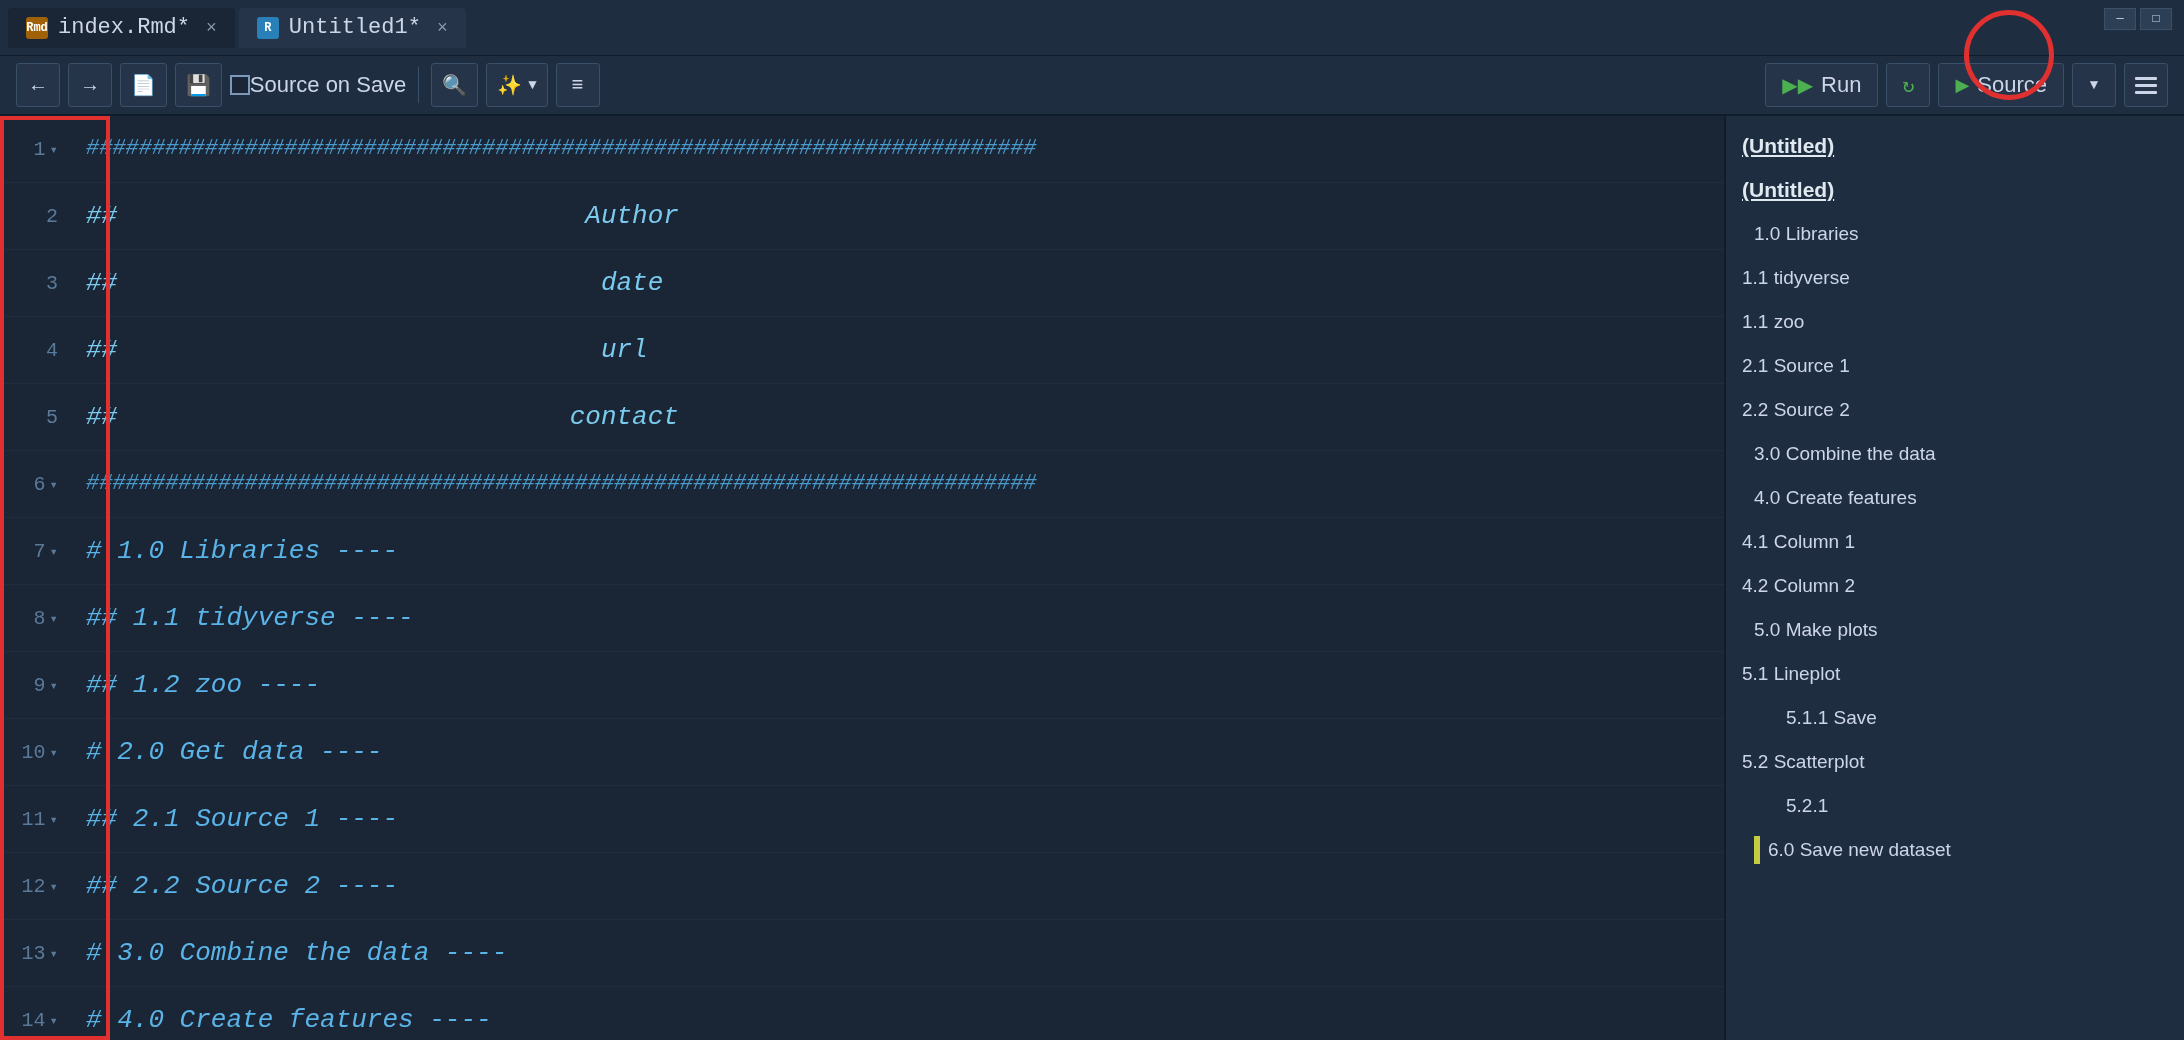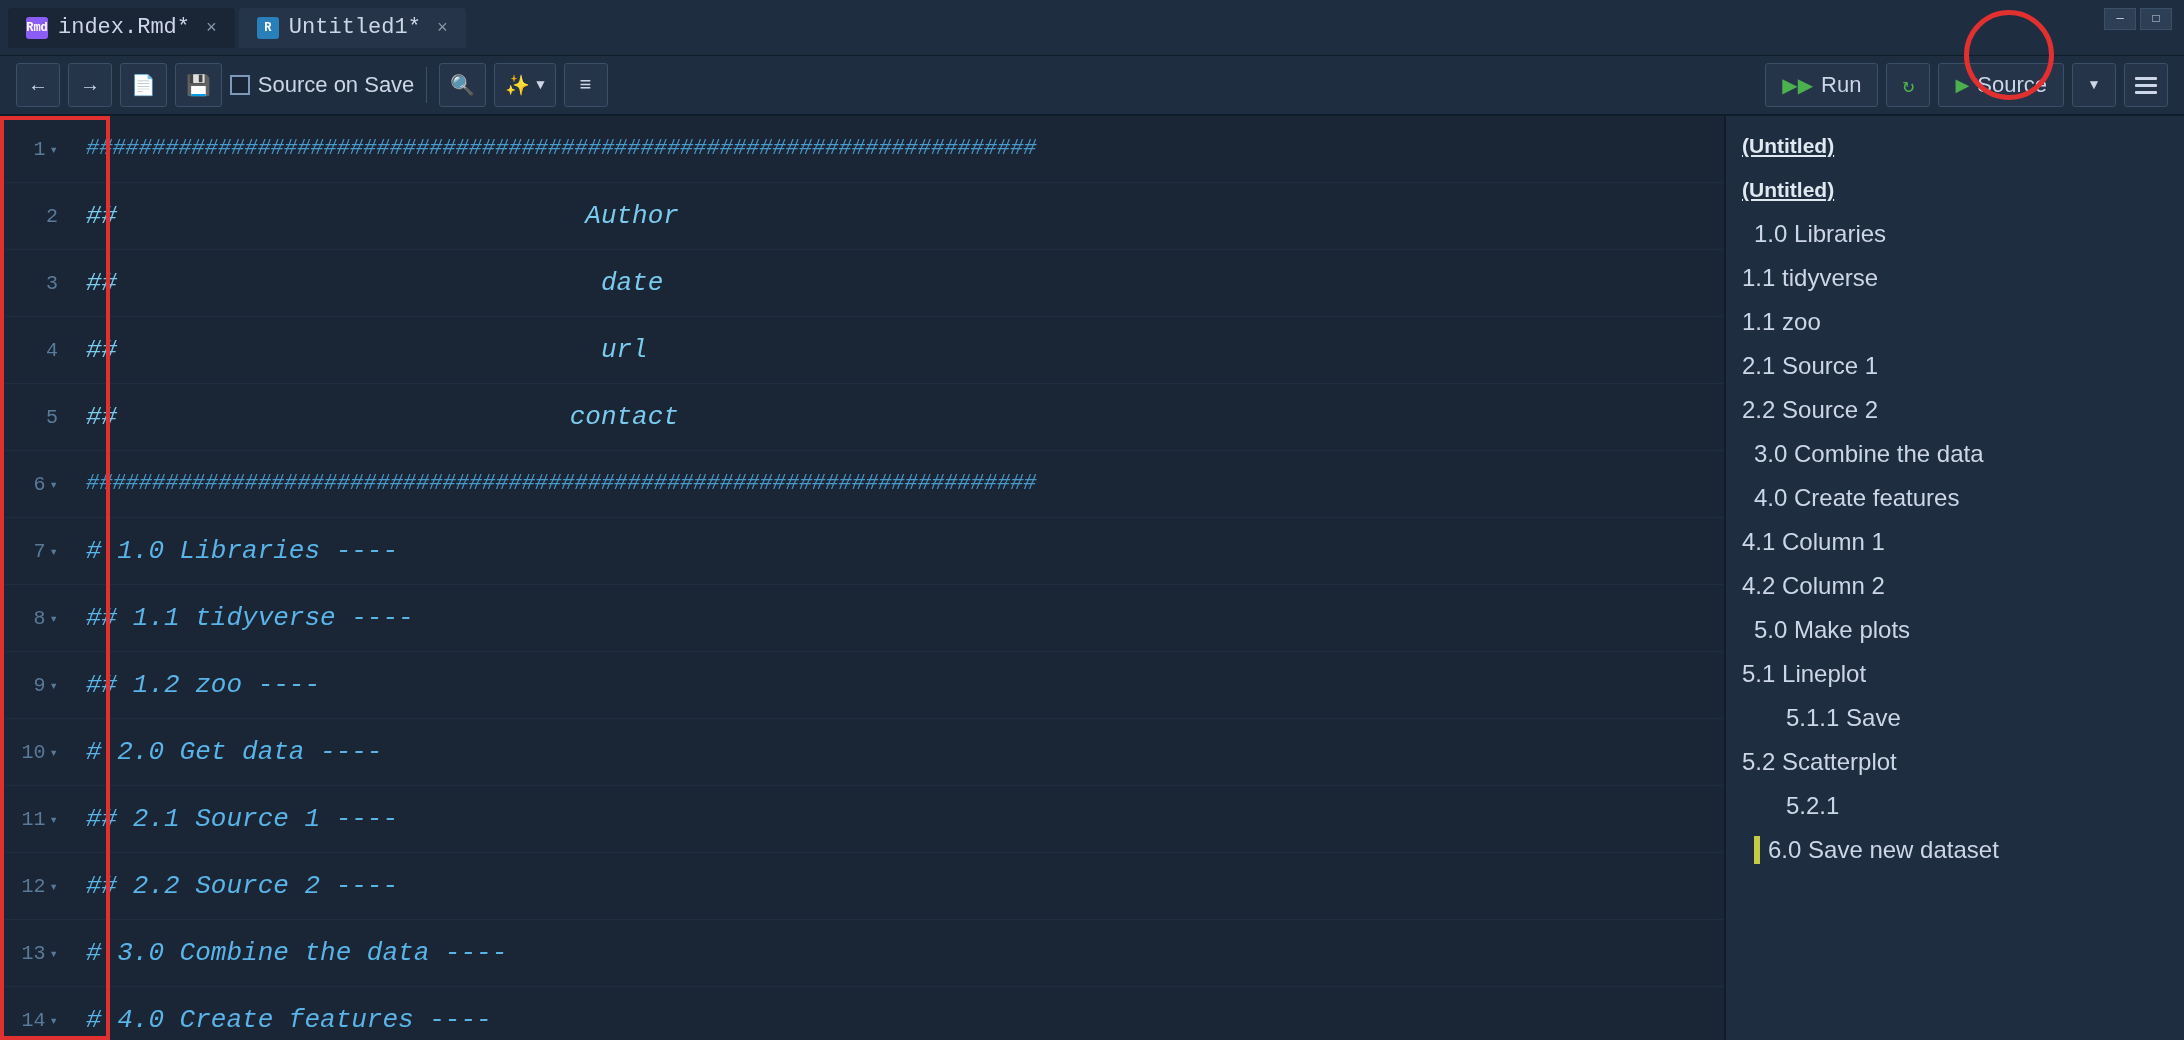--- a/index.html
+++ b/index.html
@@ -34,21 +34,21 @@
       margin-right: 4px;
       gap: 10px;
       cursor: pointer;
     }
     .tab.active {
       background: #1a2535;
     }
     .tab-icon {
       width: 22px;
       height: 22px;
-      background: #8b5cf6;
+      background: #a16207;
       border-radius: 3px;
       display: inline-flex;
       align-items: center;
       justify-content: center;
       font-size: 12px;
       color: white;
       font-weight: bold;
     }
     .tab-icon.r-blue {
       background: #2980b9;
@@ -108,21 +108,20 @@
     .toolbar-divider {
       width: 1px;
       height: 36px;
       background: #3a5068;
       margin: 0 4px;
     }
     .toolbar-spacer { flex: 1; }
     .source-on-save {
       display: flex;
       align-items: center;
-      gap: 8px;
       font-family: Arial, sans-serif;
       font-size: 22px;
       color: #cdd6e8;
     }
     .checkbox {
       width: 20px;
       height: 20px;
       border: 2px solid #7a99bb;
       background: #1a2535;
       display: inline-block;
@@ -274,21 +273,21 @@
       overflow-y: auto;
       padding: 8px 0;
     }
 
     .outline-item {
       display: flex;
       align-items: center;
       height: 44px;
       padding: 0 16px;
       font-family: Arial, sans-serif;
-      font-size: 24px;
+      font-size: 19px;
       color: #cdd6e8;
       cursor: pointer;
     }
     .outline-item.level-0 {
       font-weight: bold;
       font-size: 21px;
       color: #e0e8f0;
       text-decoration: underline;
     }
     .outline-item.level-1 {

